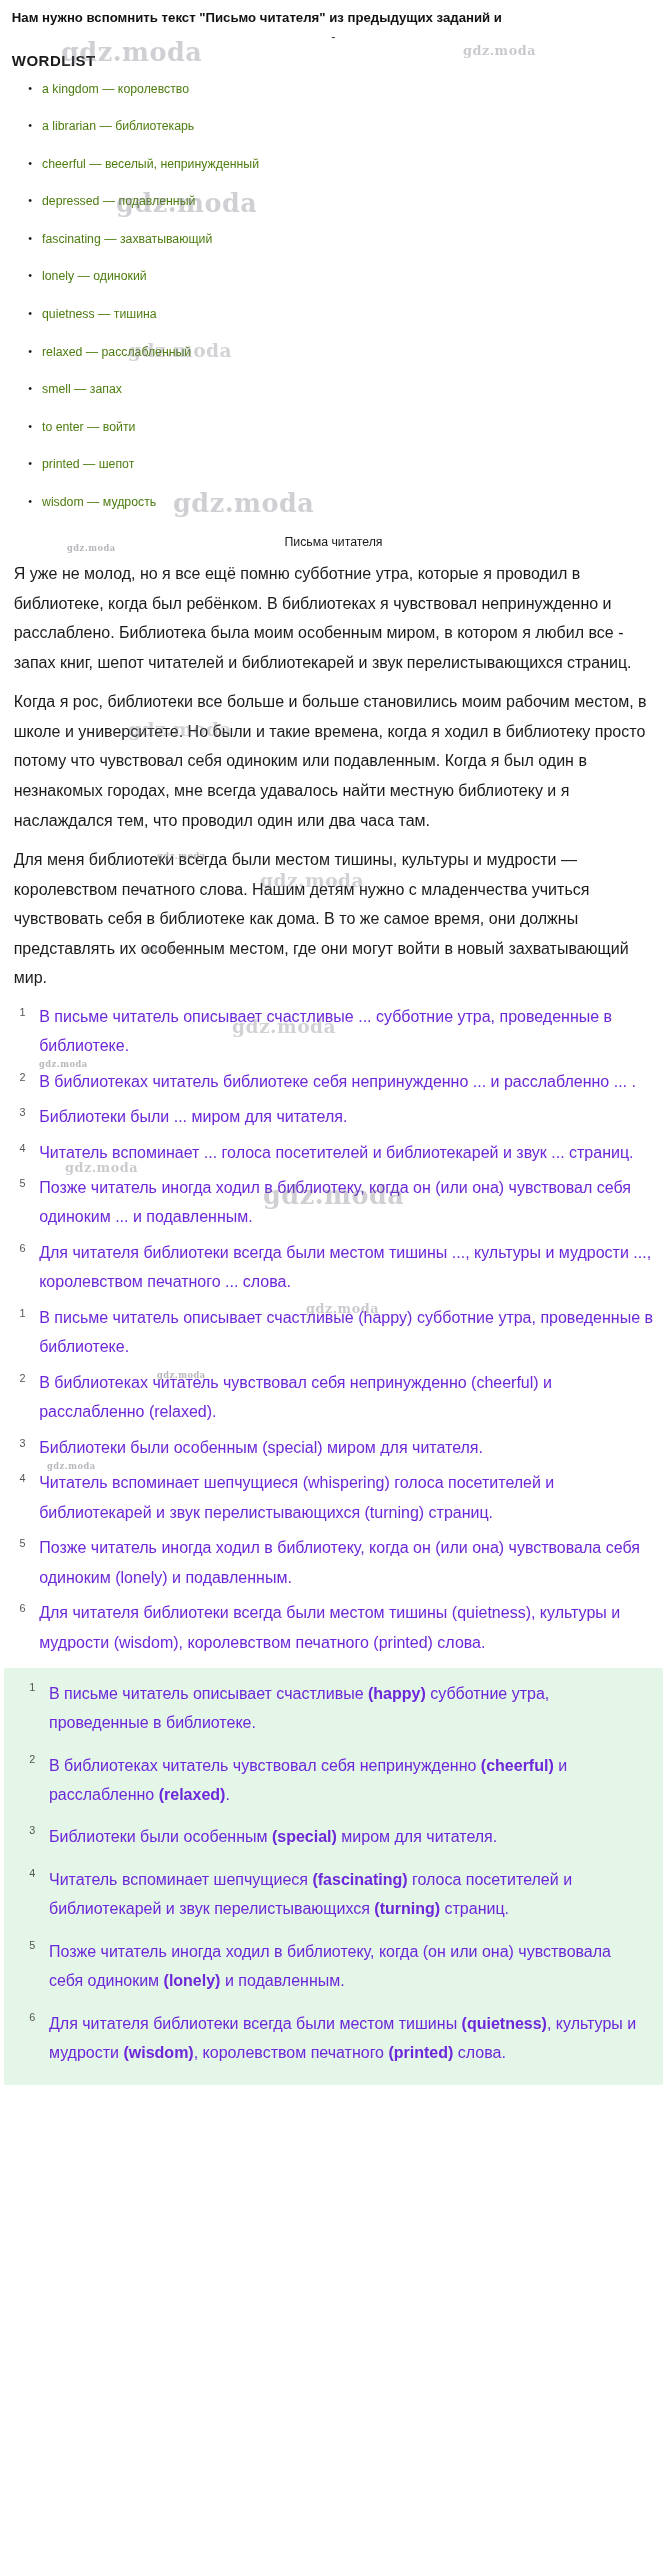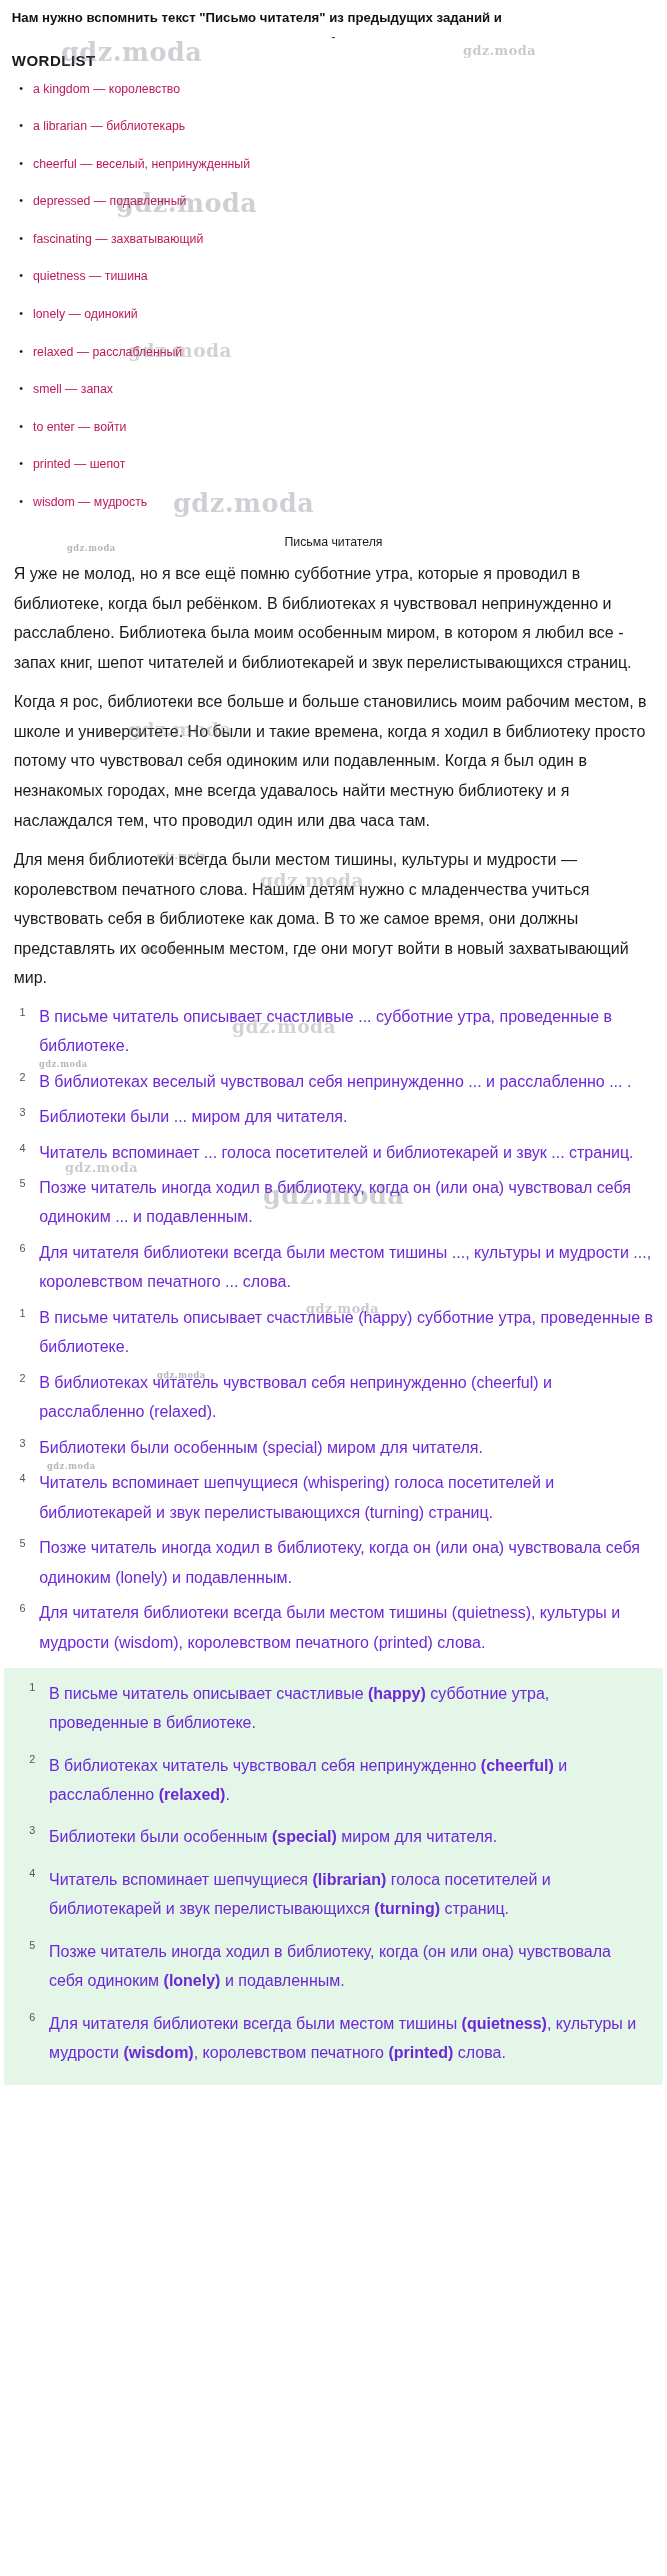--- a/index.html
+++ b/index.html
@@ -45,21 +45,22 @@
   ul.wordlist {
     list-style: none;
     margin: 0;
     padding: 0 11.8px 0 33px;
   }
   ul.wordlist li {
     font-size: 12.3px;
     line-height: 1.3;
     padding: 10.8px 0 10.8px 0;
     position: relative;
-    color: #be185d;
+    color: #4d7c0f;
+    margin-left: 9px;
   }
   ul.wordlist li::before {
     content: "•";
     position: absolute;
     left: -13.7px;
     top: 9.8px;
     font-size: 10.8px;
     color: #1a1a1a;
   }
   .section-label {
@@ -131,38 +132,38 @@
   <div class="intro-dash">-</div>
 
   <div class="wordlist-title">WORDLIST</div>
 
   <ul class="wordlist">
     <li>a kingdom — королевство</li>
     <li>a librarian — библиотекарь</li>
     <li>cheerful — веселый, непринужденный</li>
     <li>depressed — подавленный</li>
     <li>fascinating — захватывающий</li>
+    <li>lonely — одинокий</li>
     <li>quietness — тишина</li>
-    <li>lonely — одинокий</li>
     <li>relaxed — расслабленный</li>
     <li>smell — запах</li>
     <li>to enter — войти</li>
     <li>printed — шепот</li>
     <li>wisdom — мудрость</li>
   </ul>
 
   <div class="section-label">Письма читателя</div>
 
   <div class="para">Я уже не молод, но я все ещё помню субботние утра, которые я проводил в библиотеке, когда был ребёнком. В библиотеках я чувствовал непринужденно и расслаблено. Библиотека была моим особенным миром, в котором я любил все - запах книг, шепот читателей и библиотекарей и звук перелистывающихся страниц.</div>
   <div class="para">Когда я рос, библиотеки все больше и больше становились моим рабочим местом, в школе и университете. Но были и такие времена, когда я ходил в библиотеку просто потому что чувствовал себя одиноким или подавленным. Когда я был один в незнакомых городах, мне всегда удавалось найти местную библиотеку и я наслаждался тем, что проводил один или два часа там.</div>
   <div class="para">Для меня библиотеки всегда были местом тишины, культуры и мудрости — королевством печатного слова. Нашим детям нужно с младенчества учиться чувствовать себя в библиотеке как дома. В то же самое время, они должны представлять их особенным местом, где они могут войти в новый захватывающий мир.</div>
 
   <ol class="qlist">
     <li>В письме читатель описывает счастливые ... субботние утра, проведенные в библиотеке.</li>
-    <li>В библиотеках веселый чувствовал себя непринужденно ... и расслабленно ... .</li>
+    <li>В библиотеках читатель библиотеке себя непринужденно ... и расслабленно ... .</li>
     <li>Библиотеки были ... миром для читателя.</li>
     <li>Читатель вспоминает ... голоса посетителей и библиотекарей и звук ... страниц.</li>
     <li>Позже читатель иногда ходил в библиотеку, когда он (или она) чувствовал себя одиноким ... и подавленным.</li>
     <li>Для читателя библиотеки всегда были местом тишины ..., культуры и мудрости ..., королевством печатного ... слова.</li>
   </ol>
 
   <ol class="qlist">
     <li>В письме читатель описывает счастливые (happy) субботние утра, проведенные в библиотеке.</li>
     <li>В библиотеках читатель чувствовал себя непринужденно (cheerful) и расслабленно (relaxed).</li>
     <li>Библиотеки были особенным (special) миром для читателя.</li>
@@ -176,21 +177,21 @@
       <li>
         <span>В письме читатель описывает счастливые </span><b>(happy)</b><span> субботние утра, проведенные в библиотеке.</span>
       </li>
       <li>
         <span>В библиотеках читатель чувствовал себя непринужденно </span><b>(cheerful)</b><span> и расслабленно </span><b>(relaxed)</b><span>.</span>
       </li>
       <li>
         <span>Библиотеки были особенным </span><b>(special)</b><span> миром для читателя.</span>
       </li>
       <li>
-        <span>Читатель вспоминает шепчущиеся </span><b>(librarian)</b><span> голоса посетителей и библиотекарей и звук перелистывающихся </span><b>(turning)</b><span> страниц.</span>
+        <span>Читатель вспоминает шепчущиеся </span><b>(fascinating)</b><span> голоса посетителей и библиотекарей и звук перелистывающихся </span><b>(turning)</b><span> страниц.</span>
       </li>
       <li>
         <span>Позже читатель иногда ходил в библиотеку, когда (он или она) чувствовала себя одиноким </span><b>(lonely)</b><span> и подавленным.</span>
       </li>
       <li>
         <span>Для читателя библиотеки всегда были местом тишины </span><b>(quietness)</b><span>, культуры и мудрости </span><b>(wisdom)</b><span>, королевством печатного </span><b>(printed)</b><span> слова.</span>
       </li>
     </ol>
   </div>
 

